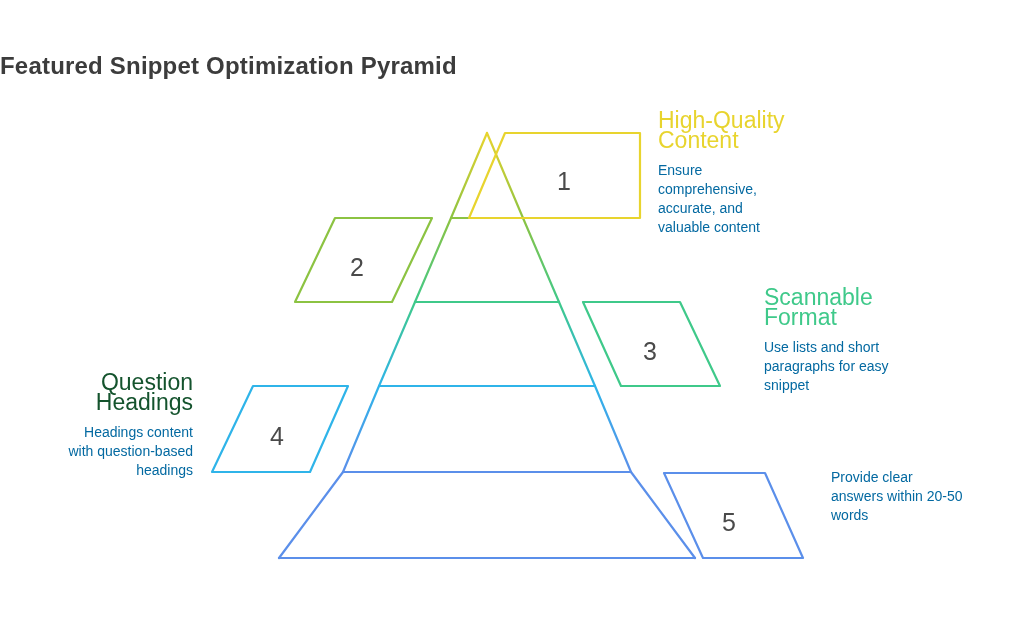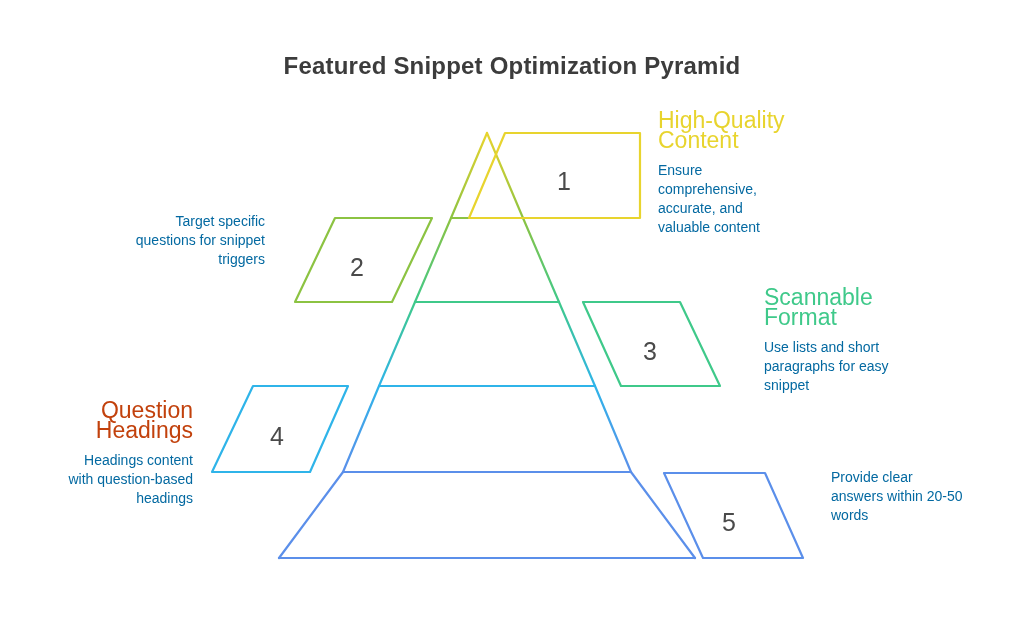--- a/index.html
+++ b/index.html
@@ -8,21 +8,21 @@
     background:#ffffff;
     font-family:"Liberation Sans", sans-serif;
     overflow:hidden;
     position:relative;
   }
   #stage{position:relative;width:1024px;height:633px;}
 
   .title{
     position:absolute;
     top:52px;left:0;width:1024px;
-    text-align:center;
+    text-align:left;
     font-size:24px;
     font-weight:bold;
     color:#3c3c3c;
     letter-spacing:0.2px;
   }
 
   svg.pyramid{
     position:absolute;
     top:0;left:0;
     width:1024px;height:633px;
@@ -116,30 +116,29 @@
   <div class="num" style="left:643px;top:337px;">3</div>
   <div class="num" style="left:270px;top:422px;">4</div>
   <div class="num" style="left:722px;top:508px;">5</div>
 
   <div class="callout left-align" style="left:658px;top:110px;width:128px;">
     <div class="head" style="color:#E8D42E;">High-Quality Content</div>
     <div class="desc">Ensure comprehensive, accurate, and valuable content</div>
   </div>
 
   <div class="callout right-align" style="left:131px;top:201px;width:134px;">
-    <div class="desc">Target specific questions for snippet triggers</div>
   </div>
 
   <div class="callout left-align" style="left:744px;top:287px;width:160px;margin-left:20px;">
     <div class="head" style="color:#3FC98A;">Scannable Format</div>
     <div class="desc">Use lists and short paragraphs for easy snippet</div>
   </div>
 
   <div class="callout right-align" style="left:56px;top:372px;width:137px;">
-    <div class="head" style="color:#c2410c;margin-top:28px;">Question Headings</div>
+    <div class="head" style="color:#14532d;">Question Headings</div>
     <div class="desc">Headings content with question-based headings</div>
   </div>
 
   <div class="callout left-align" style="left:831px;top:457px;width:136px;">
     <div class="desc">Provide clear answers within 20-50 words</div>
   </div>
 
 </div>
 
 </body></html>

